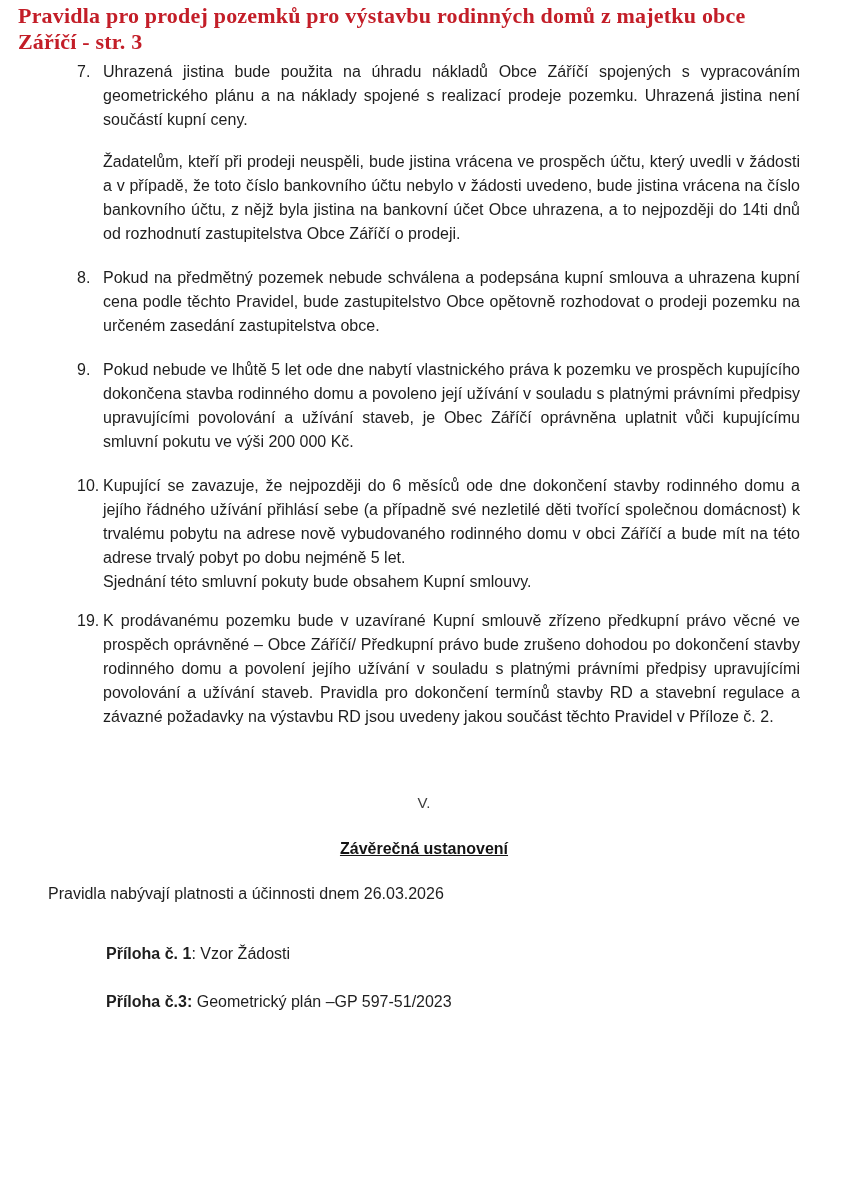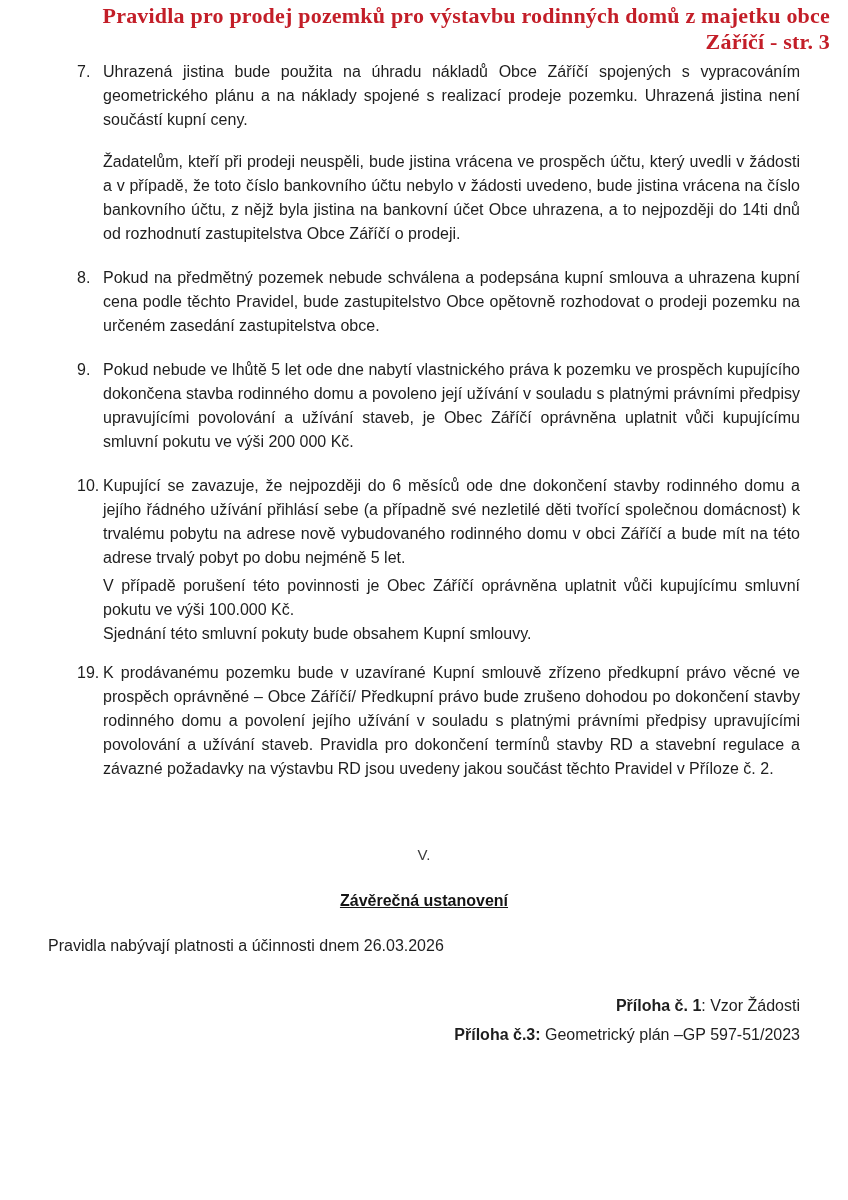--- a/index.html
+++ b/index.html
@@ -6,21 +6,21 @@
   body {
     width: 848px; height: 1200px; overflow: hidden;
     font-family: "Liberation Sans", sans-serif;
     color: #1e1e1e;
     -webkit-font-smoothing: antialiased;
   }
   .page { position: relative; width: 848px; height: 1200px; background: #ffffff; }
 
   .doc-title {
     margin: 3px 18px 0 18px;
-    text-align: right;
+    text-align: left;
     font-family: "Liberation Serif", serif;
     font-weight: 700;
     font-size: 22px;
     line-height: 26px;
     color: #c31e28;
     letter-spacing: 0.2px;
   }
   .doc-title .tline { display: block; }
 
   .item {
@@ -62,26 +62,26 @@
     font-size: 16px;
     line-height: 24px;
     text-align: left;
   }
 
   .att {
     margin: 0 48px 0 94px;
     text-indent: 12px;
     font-size: 16px;
     line-height: 24px;
-    text-align: right;
+    text-align: left;
   }
   .att .lbl { font-weight: 700; }
   .att1 { margin-top: 36px; }
   .att2 { margin-top: 15px; }
-  .att3 { margin-top: 5px; }
+  .att3 { margin-top: 24px; }
   .att4 { margin-top: 13px; }
 </style>
 </head>
 <body>
 
 <div class="page">
 
   <h1 class="doc-title">
     <span class="tline">Pravidla pro prodej pozemků pro výstavbu rodinných domů z majetku obce</span>
     <span class="tline">Záříčí - str. 3</span>
@@ -102,23 +102,20 @@
 
   <div class="item i9">
     <span class="num">9.</span>
     <span>Pokud nebude ve lhůtě 5 let ode dne nabytí vlastnického práva k pozemku ve prospěch kupujícího dokončena stavba rodinného domu a povoleno její užívání v souladu s platnými právními předpisy upravujícími povolování a užívání staveb, je Obec Záříčí oprávněna uplatnit vůči kupujícímu smluvní pokutu ve výši 200 000 Kč.</span>
   </div>
 
   <div class="item i10">
     <span class="num">10.</span>
     <span>Kupující se zavazuje, že nejpozději do 6 měsíců ode dne dokončení stavby rodinného domu a jejího řádného užívání přihlásí sebe (a případně své nezletilé děti tvořící společnou domácnost) k trvalému pobytu na adrese nově vybudovaného rodinného domu v obci Záříčí a bude mít na této adrese trvalý pobyt po dobu nejméně 5 let.</span>
   </div>
-  <div class="item p10b">
-    <span>V případě porušení této povinnosti je Obec Záříčí oprávněna uplatnit vůči kupujícímu smluvní pokutu ve výši 100.000 Kč.</span>
-  </div>
   <div class="item p10c">
     <span>Sjednání této smluvní pokuty bude obsahem Kupní smlouvy.</span>
   </div>
 
   <div class="item i11">
     <span class="num">19.</span>
     <span>K prodávanému pozemku bude v uzavírané Kupní smlouvě zřízeno předkupní právo věcné ve prospěch oprávněné – Obce Záříčí/ Předkupní právo bude zrušeno dohodou po dokončení stavby rodinného domu a povolení jejího užívání v souladu s platnými právními předpisy upravujícími povolování a užívání staveb. Pravidla pro dokončení termínů stavby RD a stavební regulace a závazné požadavky na výstavbu RD jsou uvedeny jakou součást těchto Pravidel v Příloze č. 2.</span>
   </div>
 
   <div class="sec-v">V.</div>

